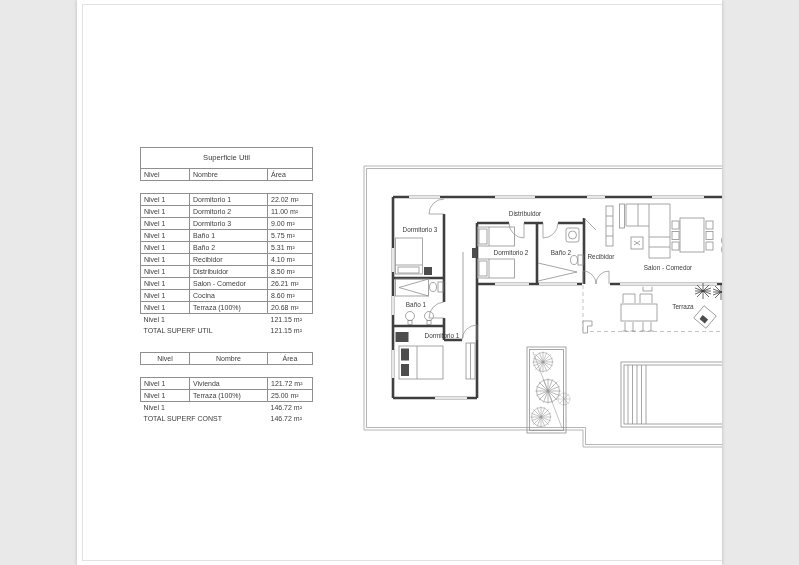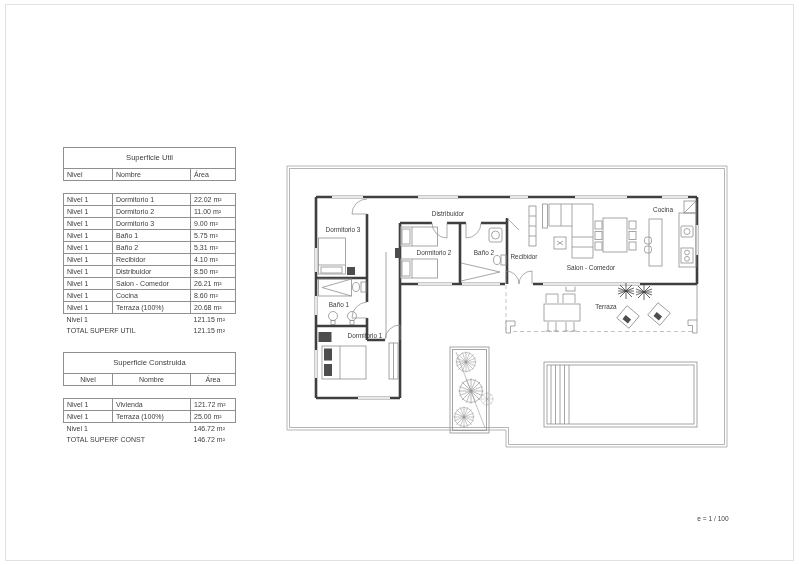--- a/index.html
+++ b/index.html
@@ -1,16 +1,16 @@
 <!DOCTYPE html>
 <html><head>
 <meta charset="utf-8">
 <style>
   html,body{margin:0;padding:0;background:#e9e9e9;}
-  .page{position:relative;width:799px;height:565px;background:#ffffff;
+  .page{position:relative;width:645px;height:565px;background:#ffffff;
         font-family:"Liberation Sans", sans-serif;overflow:hidden;margin:0 auto;
         box-shadow:0 0 4px rgba(0,0,0,.2);}
   svg.plan{position:absolute;left:0;top:0;}
 
   
   table.tbl{position:absolute;border-collapse:collapse;table-layout:fixed;
             width:172px;color:#3c3c3c;}
   table.tbl td{border:1px solid #8f8f8f;font-size:7px;line-height:8px;
                padding:0 3px;height:11px;vertical-align:middle;
                white-space:nowrap;overflow:hidden;}
@@ -123,23 +123,20 @@
   </tbody>
     </table>
 
   <table class="tbl" id="tbl-const">
     <colgroup>
         <col style="width:49px">
         <col style="width:78px">
         <col style="width:45px">
       </colgroup>
     <tbody>
-        <tr class="title">
-      <td colspan="3">Superficie Construida</td>
-        </tr>
     <tr>
       <td class="ctr">Nivel</td>
       <td class="ctr">Nombre</td>
       <td class="ctr">Área</td>
         </tr>
     <tr class="gap">
           <td colspan="3"></td>
         </tr>
     <tr>
       <td>Nivel 1</td>

